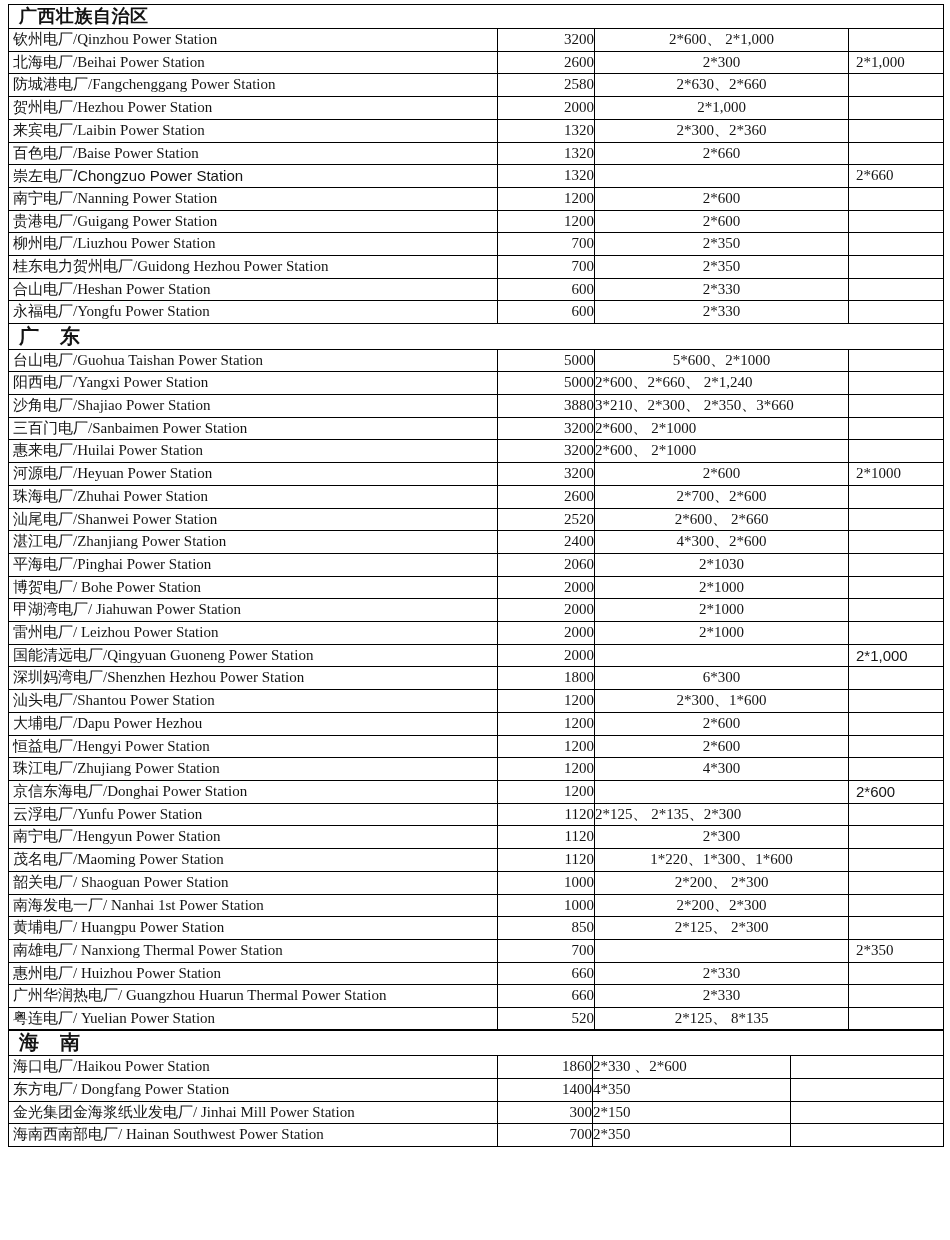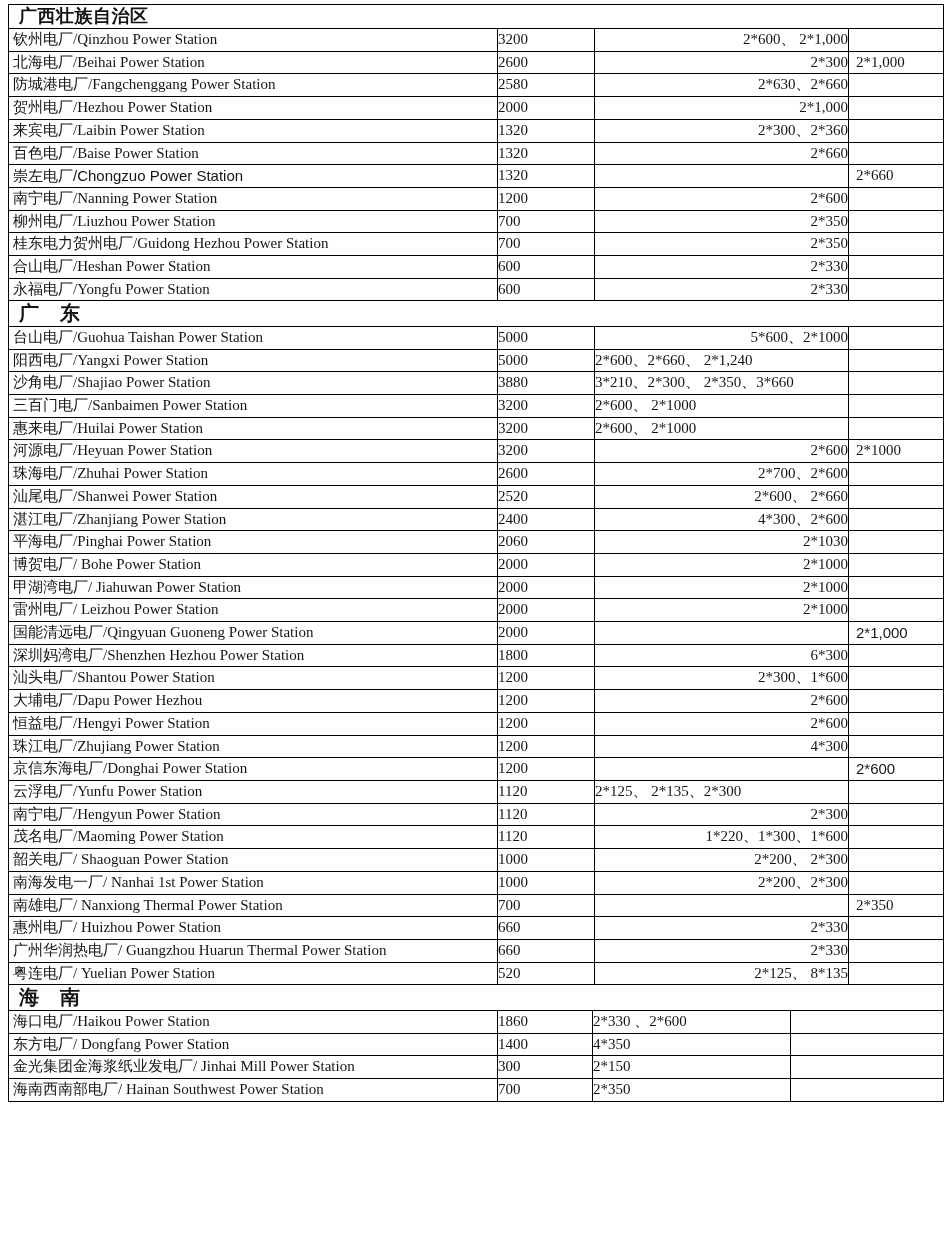--- a/index.html
+++ b/index.html
@@ -45,22 +45,22 @@
     font-size: 18px;
     height: 23px;
     line-height: 23px;
   }
   tr.section-header.big td {
     font-size: 20px;
     height: 25px;
     line-height: 25px;
   }
   td.name-cell { padding-left: 4px; text-align: left; margin-left: 12px; }
-  td.cap-cell  { text-align: left; }
-  td.units-cell.align-center { text-align: right; }
+  td.cap-cell  { text-align: right; }
+  td.units-cell.align-center { text-align: center; }
   td.units-cell.align-left   { text-align: left; }
   td.extra-cell { text-align: left; padding-left: 7px; }
   .sans { font-family: "Liberation Sans", "DejaVu Sans", sans-serif; }
 </style>
 </head>
 <body>
 
 <div class="doc">
   <div id="tables">
       <table class="section-table">
@@ -116,20 +116,26 @@
             <td class="units-cell align-center"></td>
             <td class="extra-cell">2*660</td>
           </tr>
           <tr>
             <td class="name-cell">南宁电厂/Nanning Power Station</td>
             <td class="cap-cell">1200</td>
             <td class="units-cell align-center">2*600</td>
             <td class="extra-cell"></td>
           </tr>
           <tr>
+            <td class="name-cell">贵港电厂/Guigang Power Station</td>
+            <td class="cap-cell">1200</td>
+            <td class="units-cell align-center">2*600</td>
+            <td class="extra-cell"></td>
+          </tr>
+          <tr>
             <td class="name-cell">柳州电厂/Liuzhou Power Station</td>
             <td class="cap-cell">700</td>
             <td class="units-cell align-center">2*350</td>
             <td class="extra-cell"></td>
           </tr>
           <tr>
             <td class="name-cell">桂东电力贺州电厂/Guidong Hezhou Power Station</td>
             <td class="cap-cell">700</td>
             <td class="units-cell align-center">2*350</td>
             <td class="extra-cell"></td>
@@ -303,20 +309,26 @@
             <td class="units-cell align-center">2*200、 2*300</td>
             <td class="extra-cell"></td>
           </tr>
           <tr>
             <td class="name-cell">南海发电一厂/ Nanhai 1st Power Station</td>
             <td class="cap-cell">1000</td>
             <td class="units-cell align-center">2*200、2*300</td>
             <td class="extra-cell"></td>
           </tr>
           <tr>
+            <td class="name-cell">黄埔电厂/ Huangpu Power Station</td>
+            <td class="cap-cell">850</td>
+            <td class="units-cell align-center">2*125、 2*300</td>
+            <td class="extra-cell"></td>
+          </tr>
+          <tr>
             <td class="name-cell">南雄电厂/ Nanxiong Thermal Power Station</td>
             <td class="cap-cell">700</td>
             <td class="units-cell align-center"></td>
             <td class="extra-cell">2*350</td>
           </tr>
           <tr>
             <td class="name-cell">惠州电厂/ Huizhou Power Station</td>
             <td class="cap-cell">660</td>
             <td class="units-cell align-center">2*330</td>
             <td class="extra-cell"></td>

